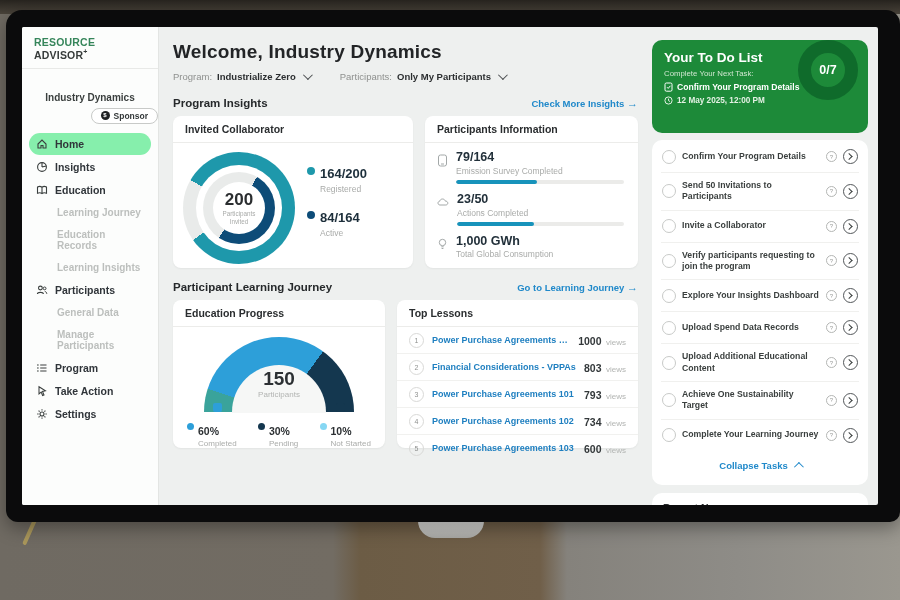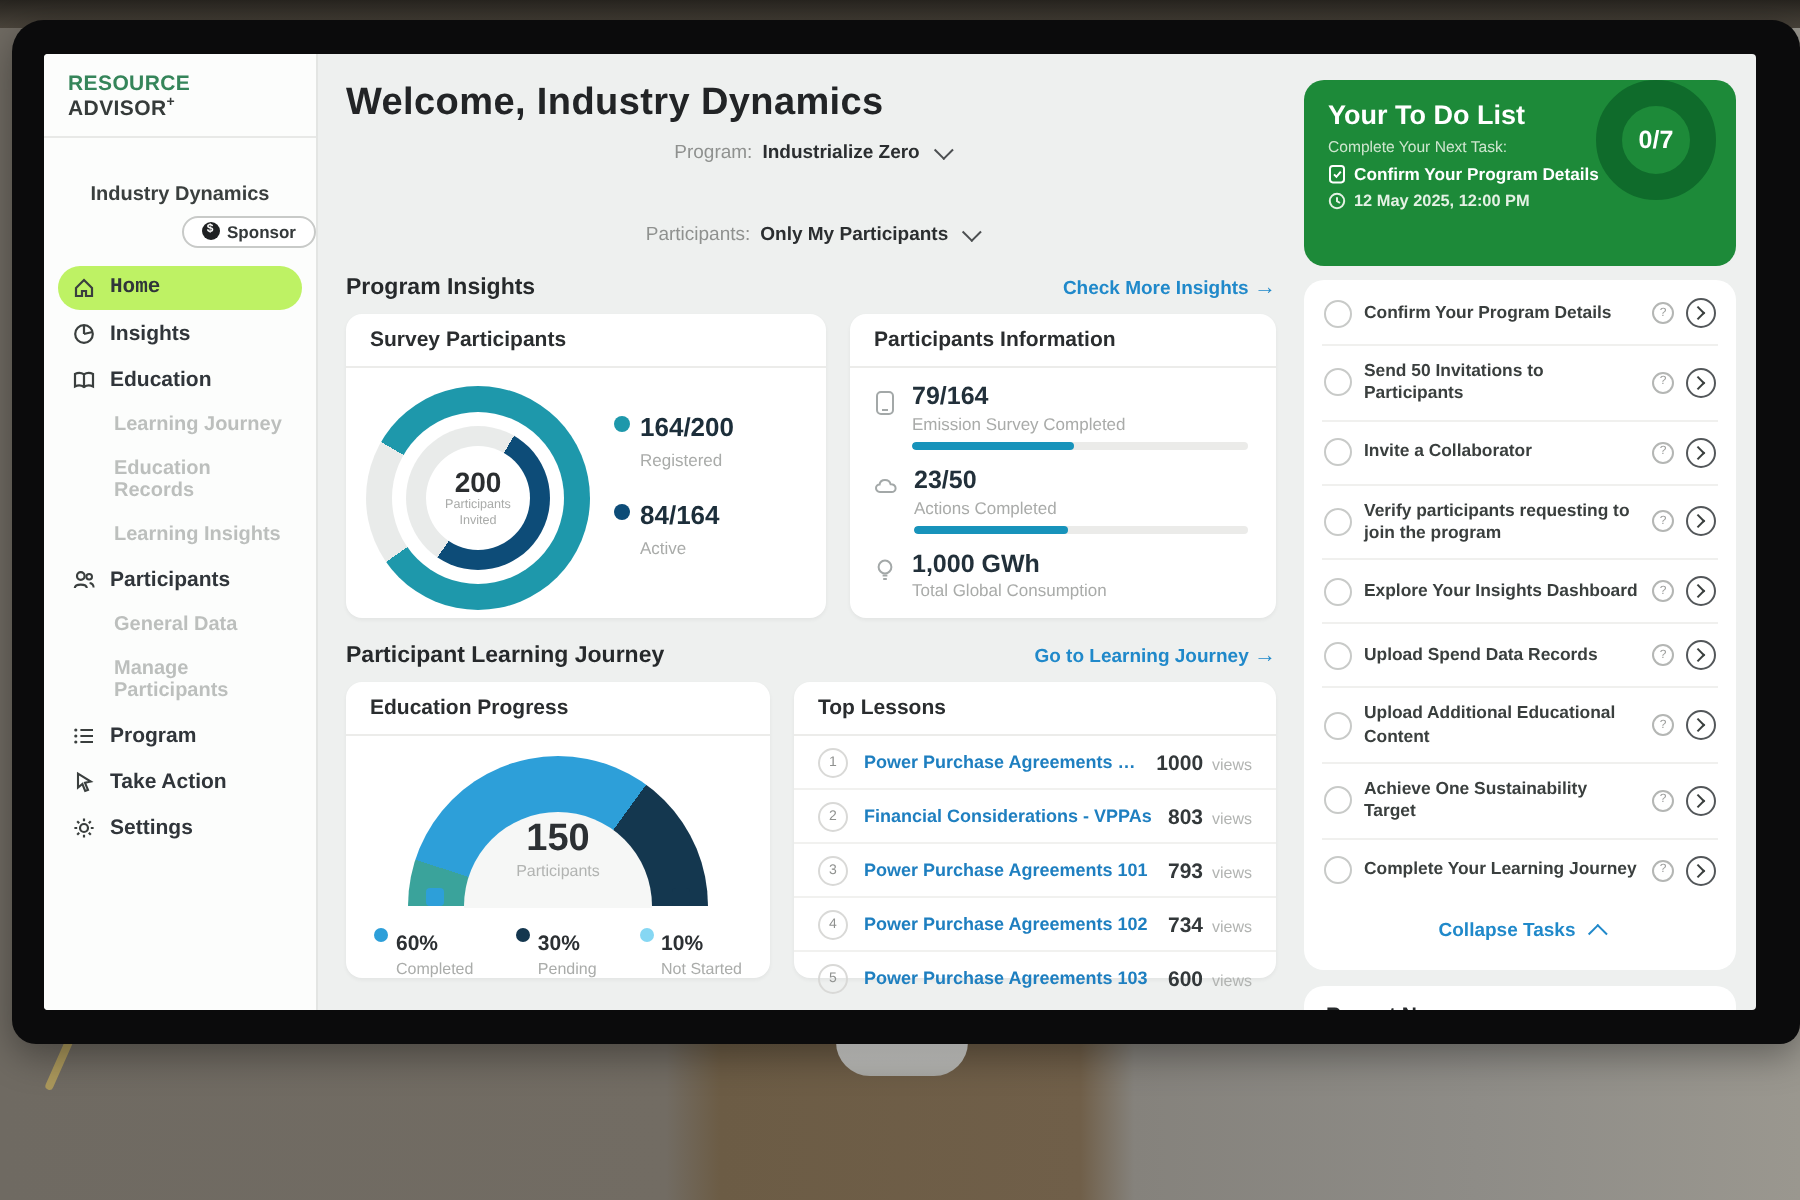--- a/index.html
+++ b/index.html
@@ -25,47 +25,47 @@
   .logo .p1{color:#35855a;} .logo .p2{color:#363b3a;} .logo sup{font-size:7px;color:#363b3a;}
   .org{margin-top:23px;text-align:center;font-size:10px;font-weight:700;color:#3a3f3e;}
   .sponsor{display:flex;justify-content:flex-end;margin-top:5px;}
   .sponsor .pill{display:inline-flex;align-items:center;gap:4px;border:1px solid #c8cac8;border-radius:10px;
     background:#fff;padding:2px 9px;font-size:8.5px;font-weight:700;color:#34393a;}
   .sp-ic{width:9px;height:9px;border-radius:50%;background:#1e2022;color:#fff;font-size:6px;line-height:9px;
     text-align:center;display:inline-block;}
   .menu{padding:9px 7px 0 7px;}
   .mi{display:flex;align-items:center;gap:7px;padding:5px 7px;border-radius:14px;
     font-size:10.5px;font-weight:700;color:#30353a;margin-bottom:1px;cursor:default;}
-  .mi.active{background:#bef264;font-family:Liberation Mono, monospace;}
+  .mi.active{background:#86efac;}
   .mi svg{flex:none;}
   .ms{padding:5px 7px 5px 28px;font-size:10px;font-weight:600;color:#bcbfbd;margin-bottom:1px;}
   
   .main{flex:1;min-width:0;padding:0 10px 0 14px;}
   .welcome{margin-top:14px;font-size:19px;font-weight:800;color:#222426;letter-spacing:.2px;}
-  .filters{display:flex;gap:30px;margin-top:8px;align-items:center;flex-direction:column;}
+  .filters{display:flex;gap:30px;margin-top:8px;align-items:center;}
   .flt{display:flex;align-items:center;gap:5px;font-size:9.5px;}
   .flt .lab{color:#8f918f;} .flt .val{font-weight:800;color:#2b2e30;}
   .caret{width:6px;height:6px;border-right:1.5px solid #4c4f51;border-bottom:1.5px solid #4c4f51;
     transform:rotate(45deg) translateY(-2px);display:inline-block;margin-left:2px;}
   .sec-row{display:flex;justify-content:space-between;align-items:center;margin-top:15px;}
   .sec-title{font-size:11.5px;font-weight:800;color:#26292b;}
   .sec-link{font-size:9.5px;font-weight:800;color:#2089ca;cursor:pointer;}
   .sec-link .arr{font-size:11px;}
   .cards{display:flex;gap:12px;margin-top:7px;}
   .card{background:#fff;border-radius:8px;box-shadow:0 1px 2px rgba(0,0,0,.05);}
   .card-h{padding:7px 12px;font-size:10.5px;font-weight:800;color:#2a2d2f;border-bottom:1px solid #ececea;}
   
   .card-invited{width:240px;flex:none;height:152px;}
   .inv-body{display:flex;align-items:center;padding:9px 6px 0 10px;}
   .donut{width:112px;height:112px;border-radius:50%;position:relative;flex:none;}
   .d-gap{position:absolute;left:13px;top:13px;width:86px;height:86px;border-radius:50%;background:#fff;}
   .d-inner{position:absolute;left:7px;top:7px;width:72px;height:72px;border-radius:50%;}
   .d-hole{position:absolute;left:10px;top:10px;width:52px;height:52px;border-radius:50%;background:#fff;
     display:flex;flex-direction:column;align-items:center;justify-content:center;text-align:center;}
-  .d-val{font-size:14px;font-weight:800;color:#2b2e30;}
+  .d-val{font-size:17px;font-weight:800;color:#2b2e30;}
   .d-lab{font-size:6.3px;color:#a9aba9;line-height:1.25;width:46px;}
   .inv-legend{margin-left:12px;}
   .leg-item{display:flex;gap:5px;margin-bottom:14px;}
   .dot{width:8px;height:8px;border-radius:50%;margin-top:3px;flex:none;}
   .leg-val{font-size:13px;font-weight:800;color:#1c2e3a;line-height:1;}
   .leg-lab{font-size:8.5px;color:#a9aba9;margin-top:2px;}
   
   .card-info{flex:1;height:152px;}
   .info-body{padding:8px 14px 0 12px;}
   .stat{display:flex;gap:8px;margin-bottom:9px;}
@@ -230,21 +230,21 @@
     <div class="sec-row">
       <span class="sec-title">Program Insights</span>
       <span class="sec-link">
         <span>Check More Insights</span> <span class="arr">→</span>
       </span>
     </div>
 
     <div class="cards">
 
       <div class="card card-invited">
-        <div class="card-h">Survey Participants</div>
+        <div class="card-h">Invited Collaborator</div>
         <div class="inv-body">
           <div class="donut" id="donut-outer" style="background: conic-gradient(from 300deg, rgb(30, 152, 171) 0deg, rgb(30, 152, 171) 82%, rgb(233, 235, 234) 0deg, rgb(233, 235, 234) 100%);">
             <div class="d-gap">
               <div class="d-inner" id="donut-inner" style="background: conic-gradient(from 30deg, rgb(13, 76, 120) 0deg, rgb(13, 76, 120) 51.2%, rgb(233, 235, 234) 0deg, rgb(233, 235, 234) 100%);">
                 <div class="d-hole">
                   <span class="d-val">200</span>
                   <span class="d-lab">Participants Invited</span>
                 </div>
               </div>
             </div>

